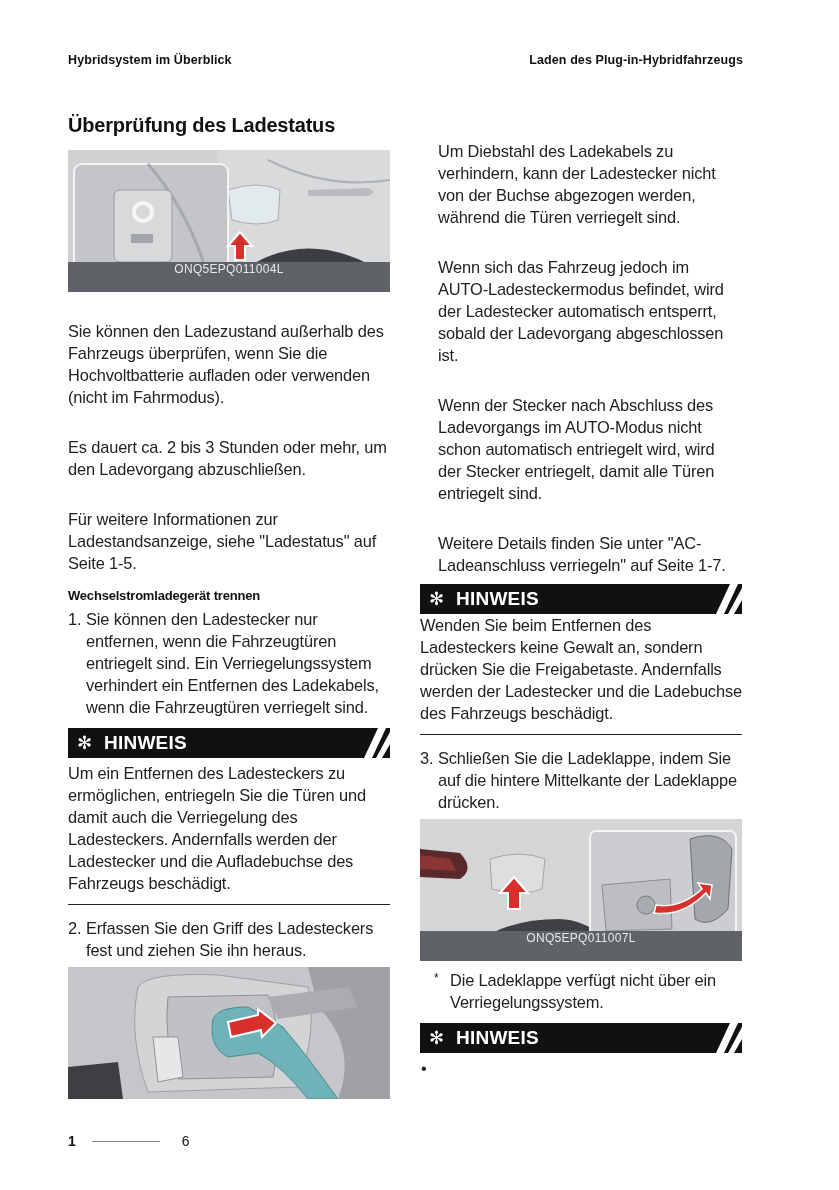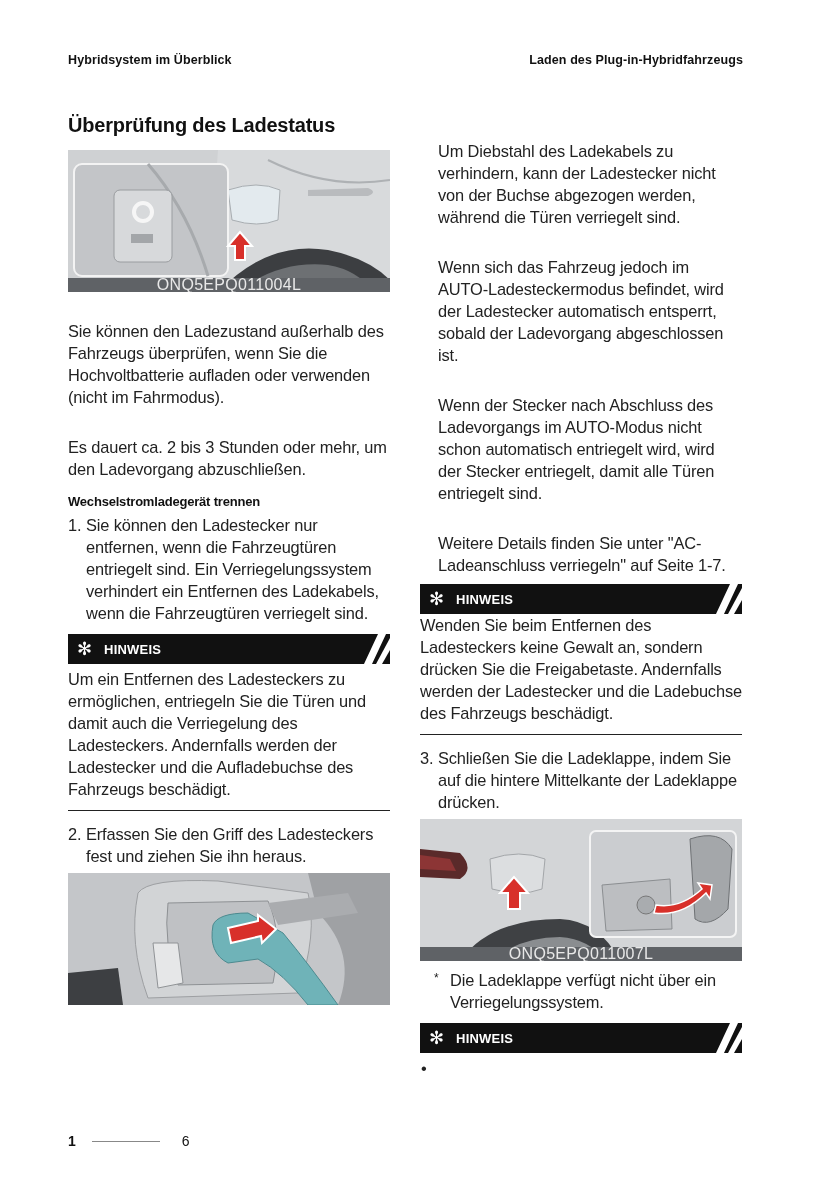--- a/index.html
+++ b/index.html
@@ -15,25 +15,25 @@
   .col.right { left: 420px; }
 
   h2 { font-size: 20px; font-weight: bold; color: #111; line-height: 26px; letter-spacing: -0.2px; }
   h3 { font-size: 13px; font-weight: bold; color: #111; line-height: 24px; letter-spacing: -0.2px; }
 
   p, li { font-size: 16.4px; line-height: 22px; color: #222; letter-spacing: -0.15px; }
   .para { margin-bottom: 4px; margin-top: 28px; }
   .indent { padding-left: 18px; }
 
   .figure { position: relative; width: 322px; overflow: hidden; background: #c9cbcd; }
-  .fig-caption { position: absolute; left: 0; right: 0; bottom: 0; height: 14px; background: #5f6266; color: #e8e8e8; font-size: 16px; line-height: 14px; text-align: center; letter-spacing: 0.3px; }
+  .fig-caption { position: absolute; left: 0; right: 0; bottom: 0; height: 30px; background: #5f6266; color: #e8e8e8; font-size: 12px; line-height: 14px; text-align: center; letter-spacing: 0.3px; }
 
   .note-bar { position: relative; height: 30px; background: #111; color: #fff; display: flex; align-items: center; padding-left: 9px; overflow: hidden; }
   .note-bar .star { font-size: 18px; margin-right: 12px; line-height: 30px; }
-  .note-bar .title { font-size: 13px; font-weight: bold; letter-spacing: 0.2px; }
+  .note-bar .title { font-size: 19px; font-weight: bold; letter-spacing: 0.2px; }
   .note-bar .slashes { position: absolute; right: 0; top: 0; width: 48px; height: 30px; }
 
   .rule { height: 0; border-top: 1.3px solid #222; }
 
   ol.steps { list-style: none; }
   ol.steps li { position: relative; padding-left: 18px; }
   ol.steps li .num { position: absolute; left: 0; top: 0; }
 
   ul.bullets { list-style: none; }
   ul.bullets li { position: relative; padding-left: 18px; }
@@ -72,20 +72,21 @@
       <g>
         <path d="M172 82 L160 96 L167 96 L167 110 L177 110 L177 96 L184 96 Z" fill="#d8302a" stroke="#ffffff" stroke-width="2"></path>
       </g>
     </svg>
     <div class="fig-caption">ONQ5EPQ011004L</div>
   </div>
 
   <div style="margin-top:10px;">
     <p class="para">Sie können den Ladezustand außerhalb des Fahrzeugs überprüfen, wenn Sie die Hochvoltbatterie aufladen oder verwenden (nicht im Fahrmodus).</p>
     <p class="para">Es dauert ca. 2 bis 3 Stunden oder mehr, um den Ladevorgang abzuschließen.</p>
+    <p class="para">Für weitere Informationen zur Ladestandsanzeige, siehe "Ladestatus" auf Seite 1-5.</p>
   </div>
 
   <h3 style="margin-top:10px;">Wechselstromladegerät trennen</h3>
 
   <ol class="steps">
     <li>
       <span class="num">1.</span>
       <span>Sie können den Ladestecker nur entfernen, wenn die Fahrzeugtüren entriegelt sind. Ein Verriegelungssystem verhindert ein Entfernen des Ladekabels, wenn die Fahrzeugtüren verriegelt sind.</span>
     </li>
   </ol>

